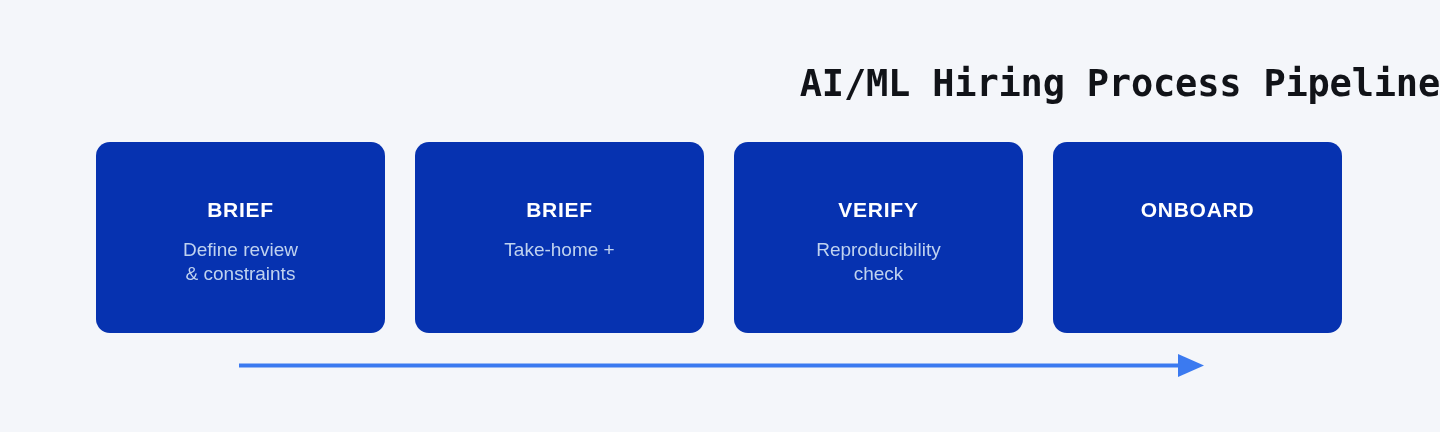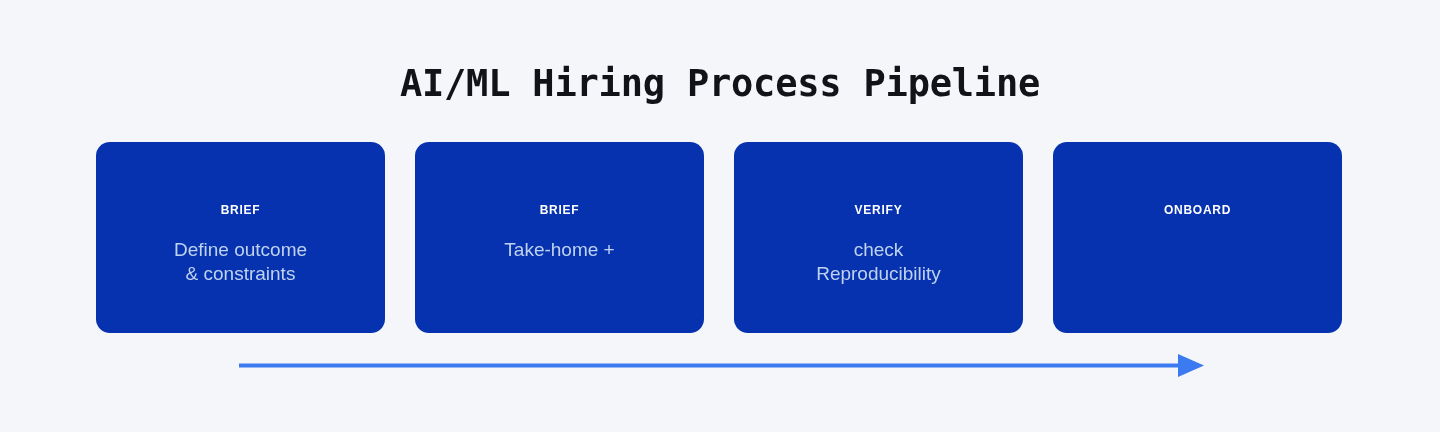--- a/index.html
+++ b/index.html
@@ -20,21 +20,21 @@
     height: 432px;
     background: #f4f6fa;
   }
 
   
   .title {
     position: absolute;
     left: 0;
     top: 60px;
     width: 1440px;
-    text-align: center;
+    text-align: right;
     font-family: "DejaVu Sans Mono", "Liberation Mono", monospace;
     font-weight: 700;
     font-size: 37px;
     line-height: 48px;
     color: #111318;
     letter-spacing: -0.2px;
     white-space: nowrap;
   }
 
   
@@ -57,21 +57,21 @@
     box-sizing: border-box;
     display: flex;
     flex-direction: column;
     align-items: center;
     justify-content: flex-start;
     padding: 58px 14px 0 14px;
   }
   .stage-label {
     font-family: "Liberation Sans", sans-serif;
     font-weight: 700;
-    font-size: 12px;
+    font-size: 21px;
     line-height: 20px;
     letter-spacing: 0.75px;
     color: #ffffff;
     text-align: center;
     white-space: nowrap;
   }
   .stage-desc {
     margin-top: 18px;
     font-family: "Liberation Sans", sans-serif;
     font-weight: 400;
@@ -102,37 +102,37 @@
 
 <div class="canvas">
 
   <div class="title">AI/ML Hiring Process Pipeline</div>
 
   <div class="stages">
 
     <div class="stage-card">
       <div class="stage-label">BRIEF</div>
       <div class="stage-desc">
-        <span class="line">Define outcome</span>
+        <span class="line">Define review</span>
         <span class="line">&amp; constraints</span>
       </div>
     </div>
 
     <div class="stage-card">
       <div class="stage-label">BRIEF</div>
       <div class="stage-desc">
         <span class="line">Take-home +</span>
       </div>
     </div>
 
     <div class="stage-card">
       <div class="stage-label">VERIFY</div>
       <div class="stage-desc">
+        <span class="line">Reproducibility</span>
         <span class="line">check</span>
-        <span class="line">Reproducibility</span>
       </div>
     </div>
 
     <div class="stage-card">
       <div class="stage-label">ONBOARD</div>
       <div class="stage-desc">
       </div>
     </div>
 
   </div>

